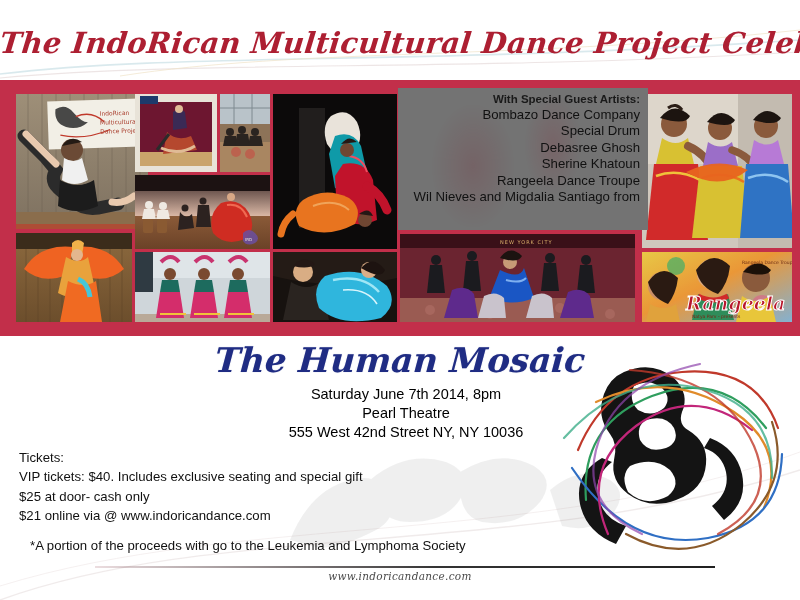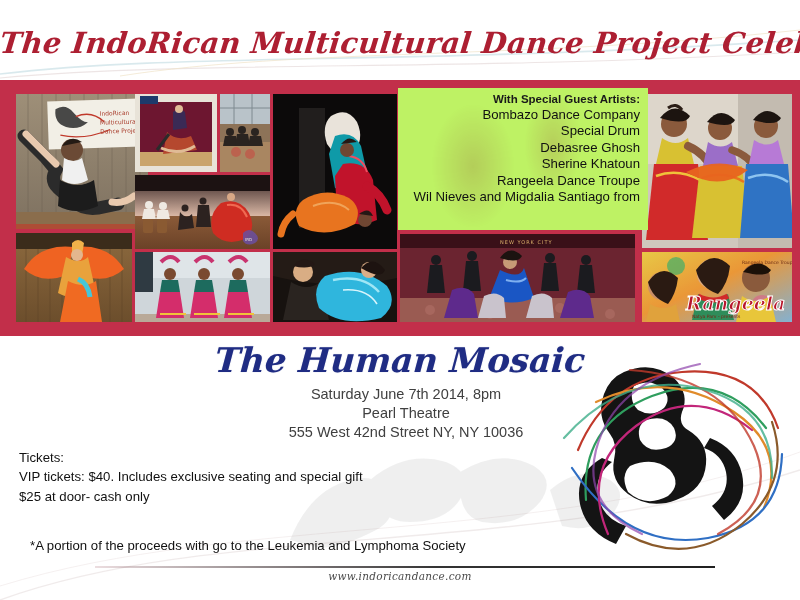--- a/index.html
+++ b/index.html
@@ -30,21 +30,21 @@
   .collage{
     position:absolute;left:0;top:80px;width:800px;height:256px;
     background:#C22F4A;z-index:2;overflow:hidden;
   }
   .collage-inner{position:absolute;left:8px;top:8px;width:784px;height:240px;}
   .ph{position:absolute;overflow:hidden;background:#2a2a2a;}
 
   
   .guest-panel{
     position:absolute;left:390px;top:0px;width:250px;height:142px;
-    background:#bef264;z-index:4;
+    background:#737373;z-index:4;
   }
   .guest-panel .ghost{
     position:absolute;inset:0;opacity:.16;
     background:
       radial-gradient(ellipse 60px 90px at 30% 55%, #7e1324 0%, rgba(126,19,36,0) 70%),
       radial-gradient(ellipse 40px 70px at 62% 40%, #8d1a2b 0%, rgba(141,26,43,0) 72%);
   }
   .guest-list{
     position:absolute;right:8px;top:3px;width:242px;
     text-align:right;color:#111;z-index:2;
@@ -55,21 +55,21 @@
   
   .event-title{
     position:absolute;left:0;top:340px;width:800px;text-align:center;
     font-family:"DejaVu Serif",serif;font-style:italic;font-weight:700;
     font-size:34px;color:#1F2C83;z-index:5;transform:skewX(-4deg);
     text-shadow:0 0 1px rgba(31,44,131,.35);
   }
   .event-lines{
     position:absolute;left:0;top:385px;width:800px;text-align:center;z-index:5;
   }
-  .event-lines div{font-size:14.5px;line-height:19px;color:#404040;font-weight:400;margin-left:12px;}
+  .event-lines div{font-size:14.5px;line-height:19px;color:#000000;font-weight:400;margin-left:12px;}
 
   
   .tickets{position:absolute;left:19px;top:448px;z-index:5;}
   .tickets div{font-size:13.2px;line-height:19.4px;color:#111;}
   .note{position:absolute;left:30px;top:538px;font-size:13.2px;color:#111;z-index:5;}
 
   
   .mosaic-art{position:absolute;left:560px;top:358px;width:240px;height:200px;z-index:4;}
 
   
@@ -482,19 +482,20 @@
       <path d="M70 12 q92 6 124 76 q24 56 -36 88" stroke="#c0392b" opacity=".8"></path>
       <path d="M4 80 q62 -70 142 -48 q68 20 66 88" stroke="#3fae8a" opacity=".8"></path>
       <path d="M140 6 q-86 18 -104 86 q-14 56 46 84" stroke="#8e44ad" opacity=".7"></path>
     </g>
   </svg>
 
   <div class="tickets">
     <div>Tickets:</div>
     <div>VIP tickets: $40. Includes exclusive seating and special gift</div>
     <div>$25 at door- cash only</div>
+    <div>$21 online via @ www.indoricandance.com</div>
   </div>
   <div class="note">*A portion of the proceeds with go to the Leukemia and Lymphoma Society</div>
 
   <div class="rule"></div>
   <div class="footer-url">www.indoricandance.com</div>
 
 </div>
 
 </body></html>

